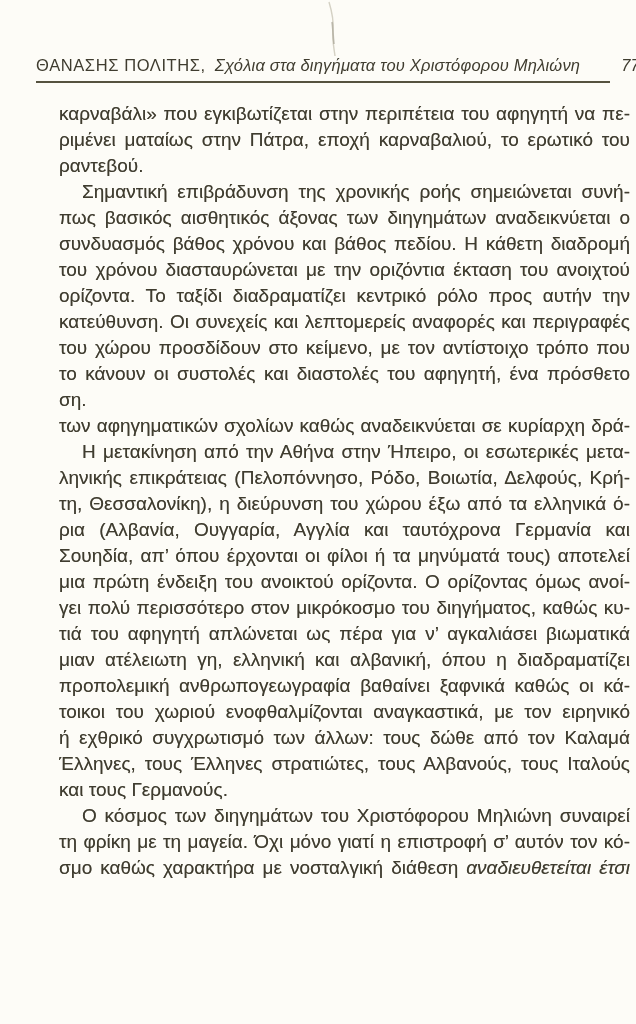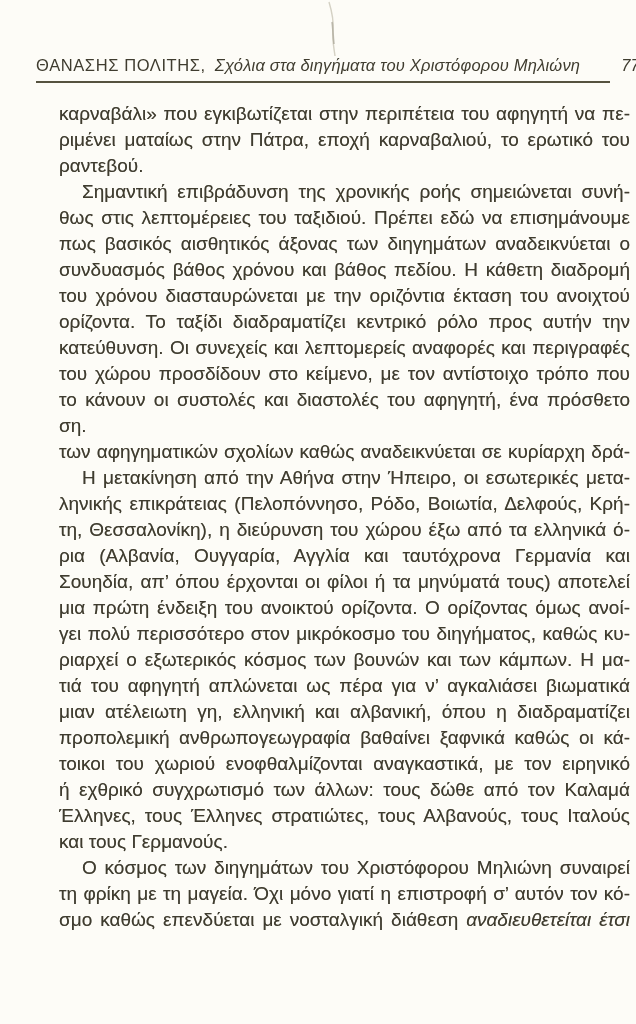--- a/index.html
+++ b/index.html
@@ -91,48 +91,46 @@
   </div>
 
   <div class="body">
       <div class="para">
         <div class="line">καρναβάλι» που εγκιβωτίζεται στην περιπέτεια του αφηγητή να πε-</div>
         <div class="line">ριμένει ματαίως στην Πάτρα, εποχή καρναβαλιού, το ερωτικό του</div>
         <div class="line flush">ραντεβού.</div>
       </div>
       <div class="para indent">
         <div class="line">Σημαντική επιβράδυνση της χρονικής ροής σημειώνεται συνή-</div>
-        <div class="line">θως στις λεπτομέρειες του ταξιδιού. Πρέπει εδώ να επισημάνουμε</div>
         <div class="line">πως βασικός αισθητικός άξονας των διηγημάτων αναδεικνύεται ο</div>
         <div class="line">συνδυασμός βάθος χρόνου και βάθος πεδίου. Η κάθετη διαδρομή</div>
         <div class="line">του χρόνου διασταυρώνεται με την οριζόντια έκταση του ανοιχτού</div>
         <div class="line">ορίζοντα. Το ταξίδι διαδραματίζει κεντρικό ρόλο προς αυτήν την</div>
         <div class="line">κατεύθυνση. Οι συνεχείς και λεπτομερείς αναφορές και περιγραφές</div>
         <div class="line">του χώρου προσδίδουν στο κείμενο, με τον αντίστοιχο τρόπο που</div>
         <div class="line">το κάνουν οι συστολές και διαστολές του αφηγητή, ένα πρόσθετο δυ-</div>
         <div class="line flush">ση.</div>
         <div class="line">των αφηγηματικών σχολίων καθώς αναδεικνύεται σε κυρίαρχη δρά-</div>
       </div>
       <div class="para indent">
         <div class="line">Η μετακίνηση από την Αθήνα στην Ήπειρο, οι εσωτερικές μετα-</div>
         <div class="line">ληνικής επικράτειας (Πελοπόννησο, Ρόδο, Βοιωτία, Δελφούς, Κρή-</div>
         <div class="line">τη, Θεσσαλονίκη), η διεύρυνση του χώρου έξω από τα ελληνικά ό-</div>
         <div class="line">ρια (Αλβανία, Ουγγαρία, Αγγλία και ταυτόχρονα Γερμανία και</div>
         <div class="line">Σουηδία, απ’ όπου έρχονται οι φίλοι ή τα μηνύματά τους) αποτελεί</div>
         <div class="line">μια πρώτη ένδειξη του ανοικτού ορίζοντα. Ο ορίζοντας όμως ανοί-</div>
         <div class="line">γει πολύ περισσότερο στον μικρόκοσμο του διηγήματος, καθώς κυ-</div>
-        <div class="line">ριαρχεί ο εξωτερικός κόσμος των βουνών και των κάμπων. Η μα-</div>
         <div class="line">τιά του αφηγητή απλώνεται ως πέρα για ν’ αγκαλιάσει βιωματικά</div>
         <div class="line">μιαν ατέλειωτη γη, ελληνική και αλβανική, όπου η διαδραματίζει</div>
         <div class="line">προπολεμική ανθρωπογεωγραφία βαθαίνει ξαφνικά καθώς οι κά-</div>
         <div class="line">τοικοι του χωριού ενοφθαλμίζονται αναγκαστικά, με τον ειρηνικό</div>
         <div class="line">ή εχθρικό συγχρωτισμό των άλλων: τους δώθε από τον Καλαμά</div>
         <div class="line">Έλληνες, τους Έλληνες στρατιώτες, τους Αλβανούς, τους Ιταλούς</div>
         <div class="line flush">και τους Γερμανούς.</div>
       </div>
       <div class="para indent">
         <div class="line">Ο κόσμος των διηγημάτων του Χριστόφορου Μηλιώνη συναιρεί</div>
         <div class="line">τη φρίκη με τη μαγεία. Όχι μόνο γιατί η επιστροφή σ’ αυτόν τον κό-</div>
-        <div class="line"><span>σμο καθώς επενδύεται με νοσταλγική διάθεση </span><span class="em">αναδιευθετείται έτσι</span></div>
+        <div class="line"><span>σμο καθώς χαρακτήρα με νοσταλγική διάθεση </span><span class="em">αναδιευθετείται έτσι</span></div>
       </div>
     </div>
 
 </div>
 
 </body></html>

